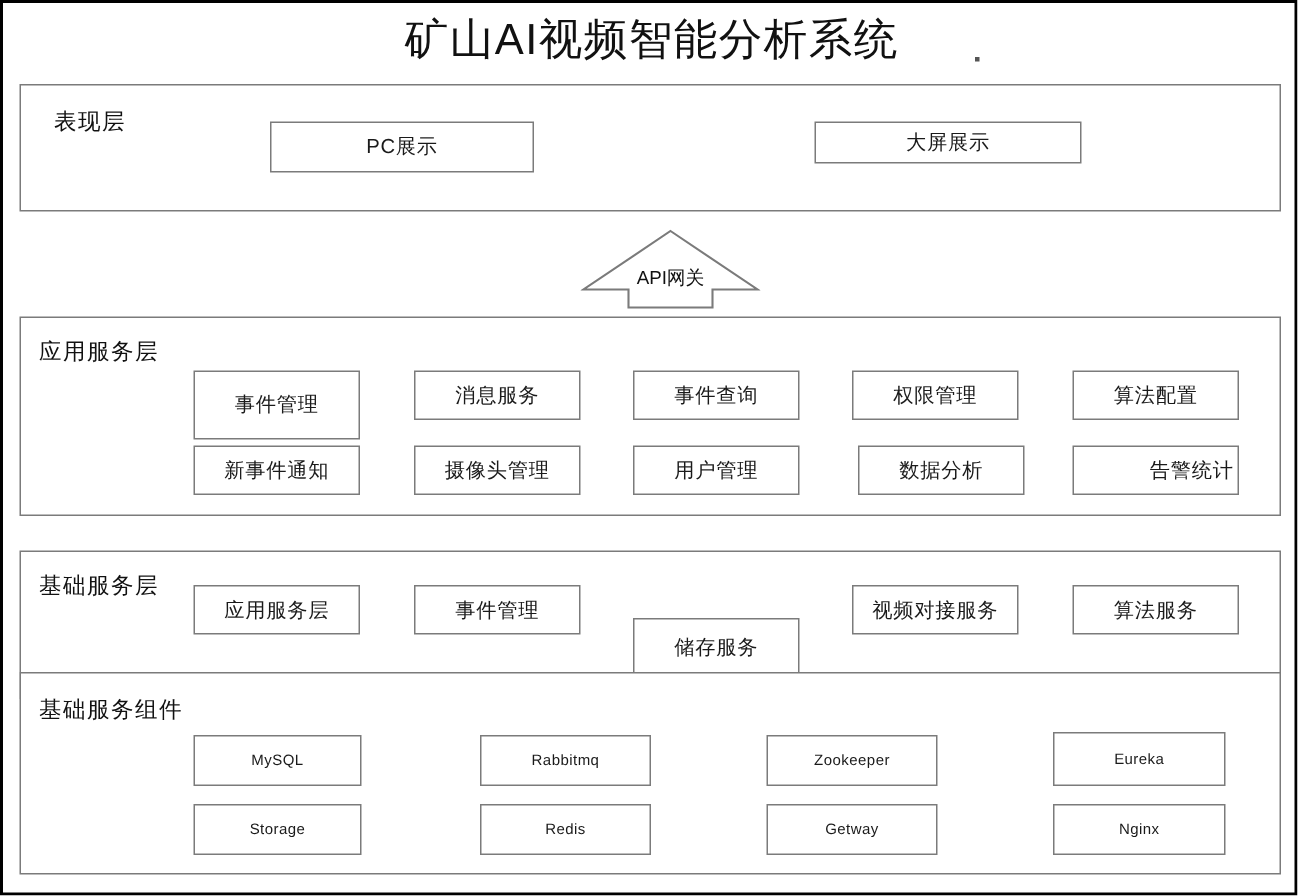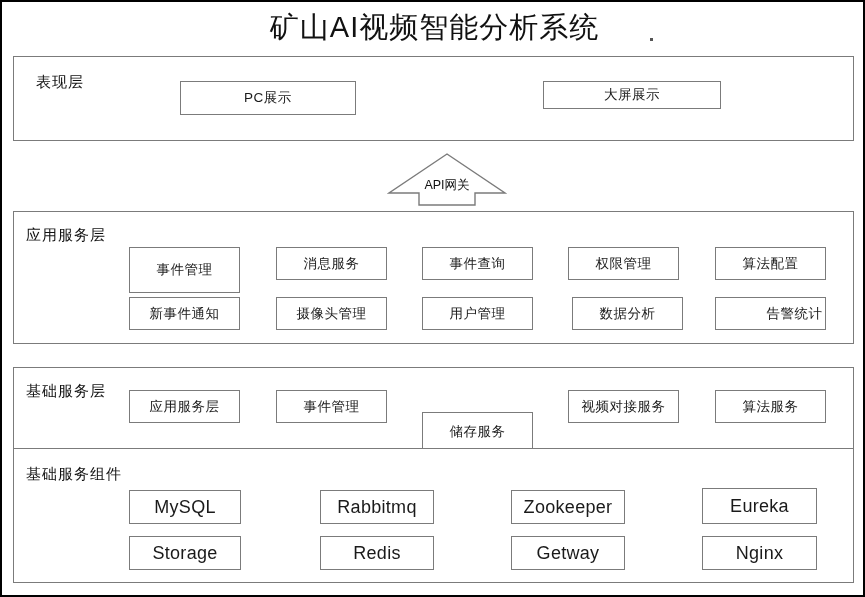--- a/index.html
+++ b/index.html
@@ -65,21 +65,21 @@
     box-sizing: border-box;
     border: 1.5px solid #7b7b7b;
     background: #ffffff;
     display: flex;
     align-items: center;
     justify-content: center;
     text-align: center;
     white-space: nowrap;
   }
   .node.cn   { font-size: 13.5px; letter-spacing: 0.5px; }
-  .node.en   { font-size: 18px; letter-spacing: 0.3px; }
+  .node.en   { font-size: 10px; letter-spacing: 0.3px; }
 
   
   #gateway {
     position: absolute;
     left: 385px;
     top: 150px;
     width: 120px;
     height: 55px;
   }
   #gateway svg { display: block; }

